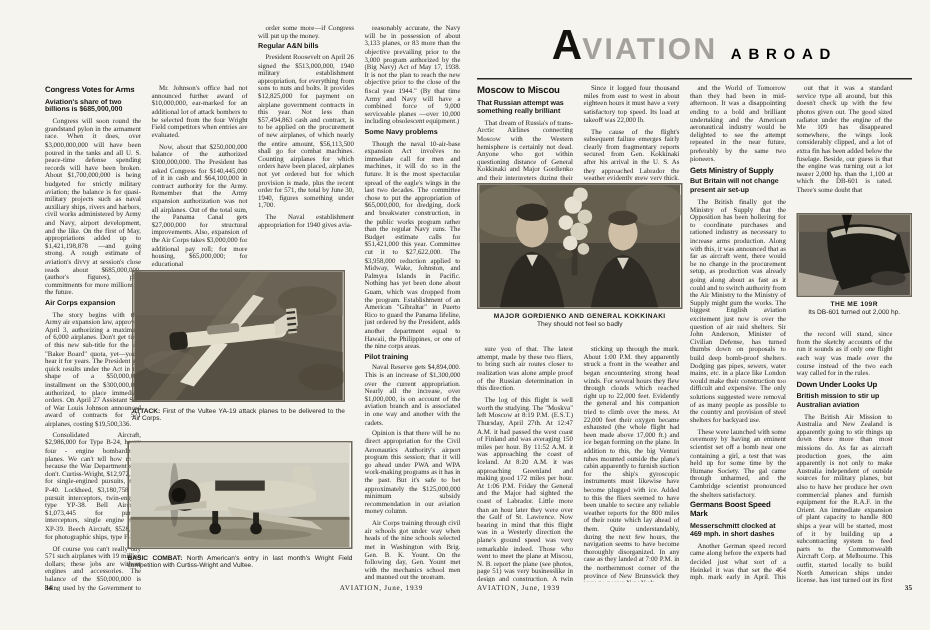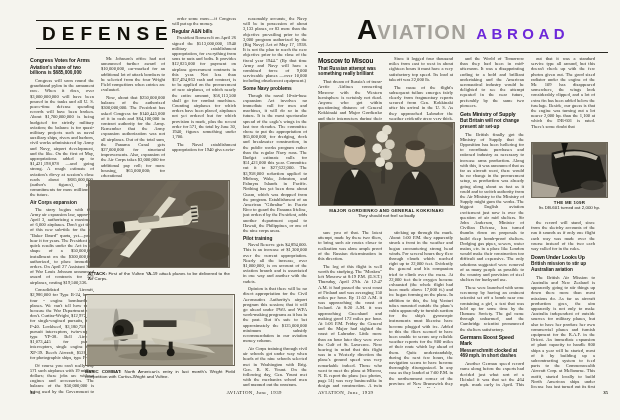--- a/index.html
+++ b/index.html
@@ -46,21 +46,21 @@
     color:#121109; white-space:nowrap;
   }
 
   #ab-head {
     position:absolute; left:28px; top:2px; width:240px; height:38px;
     text-align:center; white-space:nowrap;
     font-family:"Liberation Sans", sans-serif; font-weight:700; color:#14130e;
   }
   .ab-a       { font-size:28px; }
   .ab-viation { font-size:20px; letter-spacing:1.5px; color:#a5a29b; }
-  .ab-abroad  { font-size:15px; letter-spacing:4.5px; margin-left:9px; color:#6d28d9; }
+  .ab-abroad  { font-size:10px; letter-spacing:4.5px; margin-left:9px; color:#000000; }
 
   .rule { position:absolute; background:#2a2923; height:1px; }
 
   .photo { position:absolute; display:block; border:0.5px solid #6d6759; }
 
   .cap {
     position:absolute; font-family:"Liberation Sans", sans-serif;
     font-size:4.4px; line-height:5.4px; color:#1f1e18; text-align:justify;
   }
   .cap .lab { font-weight:700; }
@@ -72,23 +72,20 @@
     position:absolute; font-size:4.8px; letter-spacing:0.5px;
     color:#24231c;
   }
   .foot.pn { font-weight:700; letter-spacing:0; }
 </style>
 </head>
 <body>
 
 <div class="page" id="left-page">
 
-  <div id="def-head">
-    <div id="def-title">DEFENSE</div>
-  </div>
 
   <div class="col" style="left:2px; top:44px; width:64px; height:338px;">
     <div class="hl">Congress Votes for Arms</div>
     <div class="deck">Aviation's share of two billions is $685,000,000</div>
     <p>Congress will soon round the grandstand pylon in the armament race. When it does, over $3,000,000,000 will have been poured in the tanks and all U. S. peace-time defense spending records will have been broken. About $1,700,000,000 is being budgeted for strictly military aviation; the balance is for quasi-military projects such as naval auxiliary ships, rivers and harbors, civil works administered by Army and Navy, airport development, and the like. On the first of May, appropriations added up to $1,421,198,878 —and going strong. A rough estimate of aviation's divvy at session's close reads about $685,000,000, (author's figures), plus commitments for more millions in the future.</p>
     <div class="xhead">Air Corps expansion</div>
     <p>The story begins with that Army air expansion law, approved April 3, authorizing a maximum of 6,000 airplanes. Don't get tired of this new sub-title for the old "Baker Board" quota, yet—you'll hear it for years. The President got quick results under the Act in the shape of a $50,000,000 installment on the $300,000,000 authorized, to place immediate orders. On April 27 Assistant Sec. of War Louis Johnson announced award of contracts for 571 airplanes, costing $19,500,336.</p>
     <p>Consolidated Aircraft, $2,986,000 for Type B-24, heavy four - engine bombardment planes. We can't tell how many because the War Department says don't. Curtiss-Wright, $12,972,008 for single-engined pursuits, type P-40. Lockheed, $3,180,758 for pursuit interceptors, twin-engine, type YP-38. Bell Aircraft, $1,073,445 for pursuit interceptors, single engine type XP-39. Beech Aircraft, $528,349 for photographic ships, type F-2.</p>
     <p>Of course you can't really buy 571 such airplanes with 19 million dollars; these jobs are without engines and accessories. The balance of the $50,000,000 is being used by the Government to purchase power plants, propellers, instruments, accessories in quantity lots, which will be turned over to the manufacturers for installation, effecting a considerable saving. First engine order went to Allison, for 800 V-12 liquid cooled units. At this writing</p>
   </div>

